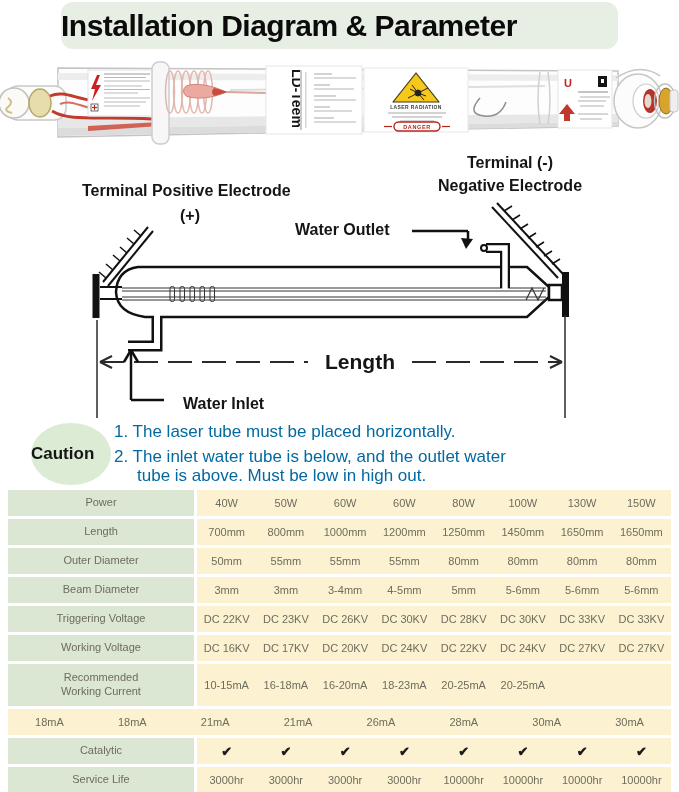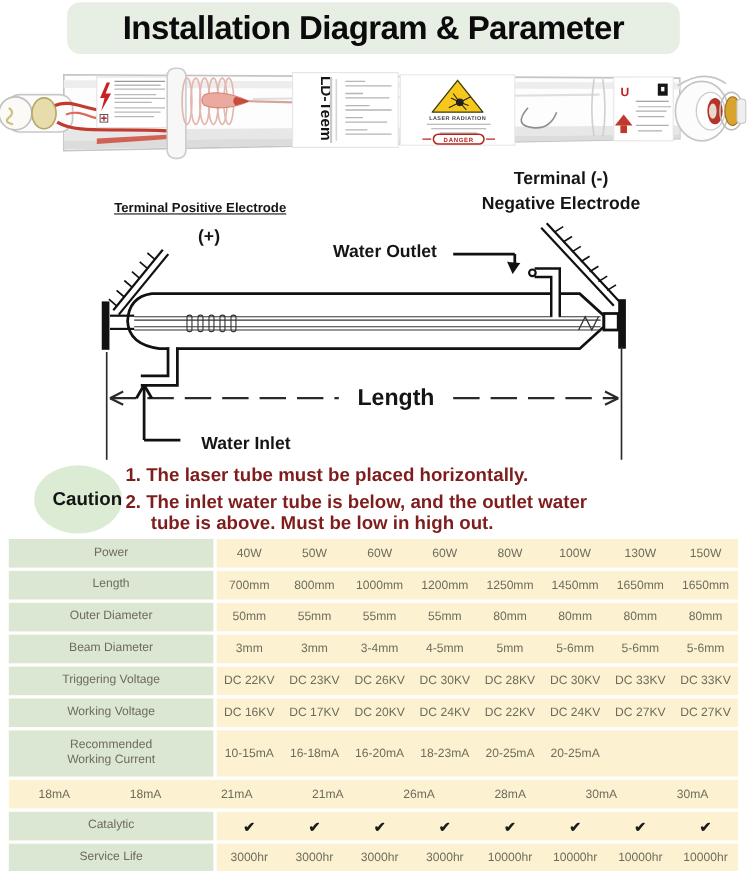--- a/index.html
+++ b/index.html
@@ -2,44 +2,44 @@
 <html style="--title-bg: #e7eee3; --caution-bg: #dcecd4; --label-bg: #dbe7d3; --value-bg: #fcf2d1;"><head>
 <meta charset="utf-8">
 <style>
   html,body{margin:0;padding:0;background:#ffffff;}
   .page{position:relative;width:679px;height:792px;background:#fff;overflow:hidden;
         font-family:"Liberation Sans",sans-serif;}
 
   
   .title-pill{position:absolute;left:61px;top:2px;width:557px;height:47px;
     background:var(--title-bg,#e7eee3);border-radius:12px;
-    display:flex;align-items:center;justify-content:center;}
+    display:flex;align-items:center;justify-content:flex-start;}
   .title-pill span{font-size:30px;font-weight:900;color:#0b0b0b;letter-spacing:-.5px;}
 
   
   .photo{position:absolute;left:0;top:56px;}
 
   
   .diagram{position:absolute;left:0;top:150px;width:679px;height:270px;}
   .diagram svg{position:absolute;left:0;top:0;}
   .dlabel{position:absolute;color:#151515;font-weight:700;white-space:nowrap;}
   .lbl-term-neg{left:430px;top:4px;width:160px;text-align:center;font-size:16px;}
   .lbl-neg-elec{left:415px;top:27px;width:190px;text-align:center;font-size:16px;}
-  .lbl-term-pos{left:82px;top:32px;width:200px;text-align:center;font-size:12px;text-decoration:underline;}
+  .lbl-term-pos{left:82px;top:32px;width:200px;text-align:center;font-size:16px;}
   .lbl-plus{left:150px;top:57px;width:80px;text-align:center;font-size:16px;}
-  .lbl-outlet{left:295px;top:71px;width:110px;text-align:center;font-size:16px;}
+  .lbl-outlet{left:295px;top:71px;width:110px;text-align:left;font-size:16px;}
   .lbl-length{left:310px;top:200px;width:100px;text-align:center;font-size:21px;}
   .lbl-inlet{left:167px;top:245px;font-size:16px;margin-left:16px;}
 
   
   .caution-row{position:absolute;left:0;top:418px;width:679px;height:72px;}
   .caution-badge{position:absolute;left:31px;top:5px;width:80px;height:62px;border-radius:50%;
-    background:var(--caution-bg,#dcecd4);display:flex;align-items:center;justify-content:flex-end;}
+    background:var(--caution-bg,#dcecd4);display:flex;align-items:center;justify-content:flex-start;}
   .caution-badge span{font-size:17px;font-weight:700;color:#151515;}
-  .note{position:absolute;font-size:17px;font-weight:700;color:#7f1d1d;white-space:nowrap;}
+  .note{position:absolute;font-size:17px;font-weight:400;color:#0369a1;white-space:nowrap;}
   .note1{left:114px;top:4px;}
   .note2{left:114px;top:29px;}
   .note3{left:137px;top:48px;}
 
   
   .param-table{position:absolute;left:8px;top:490px;width:663px;}
   .trow{display:flex;height:26px;margin-bottom:3px;justify-content:flex-end;}
   .trow.tall{height:42px;}
   .tlabel{width:186px;background:var(--label-bg,#dbe7d3);margin-right:3px;
     display:flex;align-items:center;justify-content:center;text-align:center;

